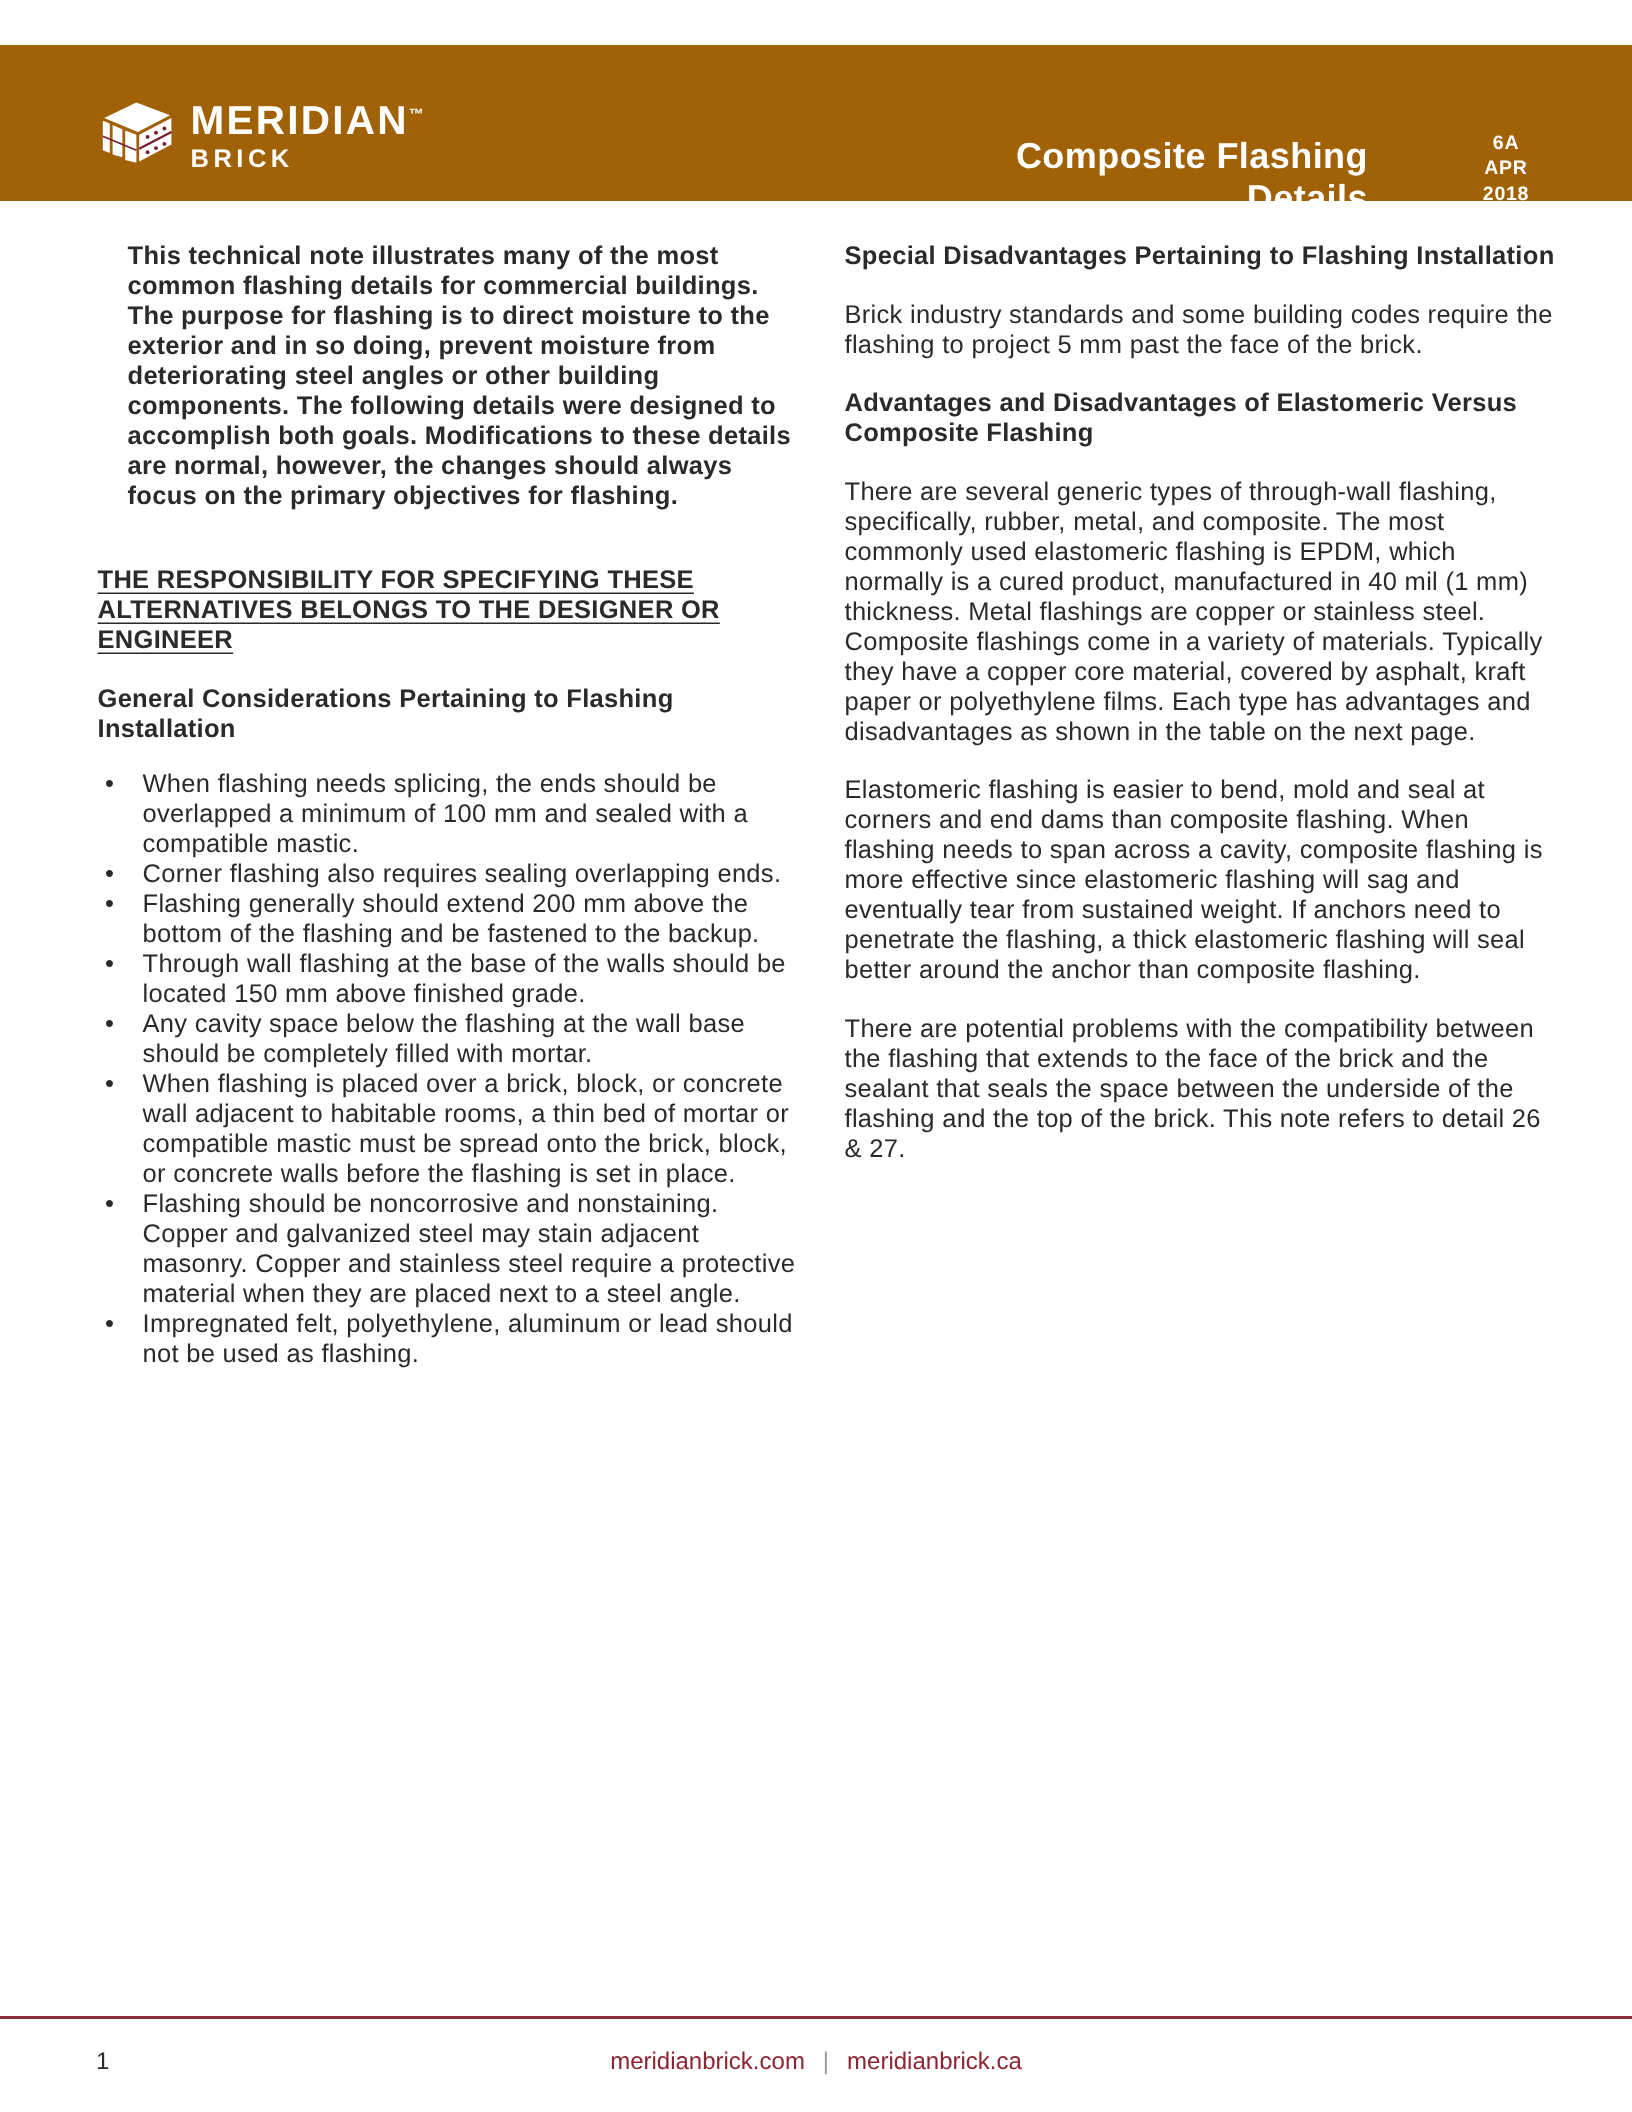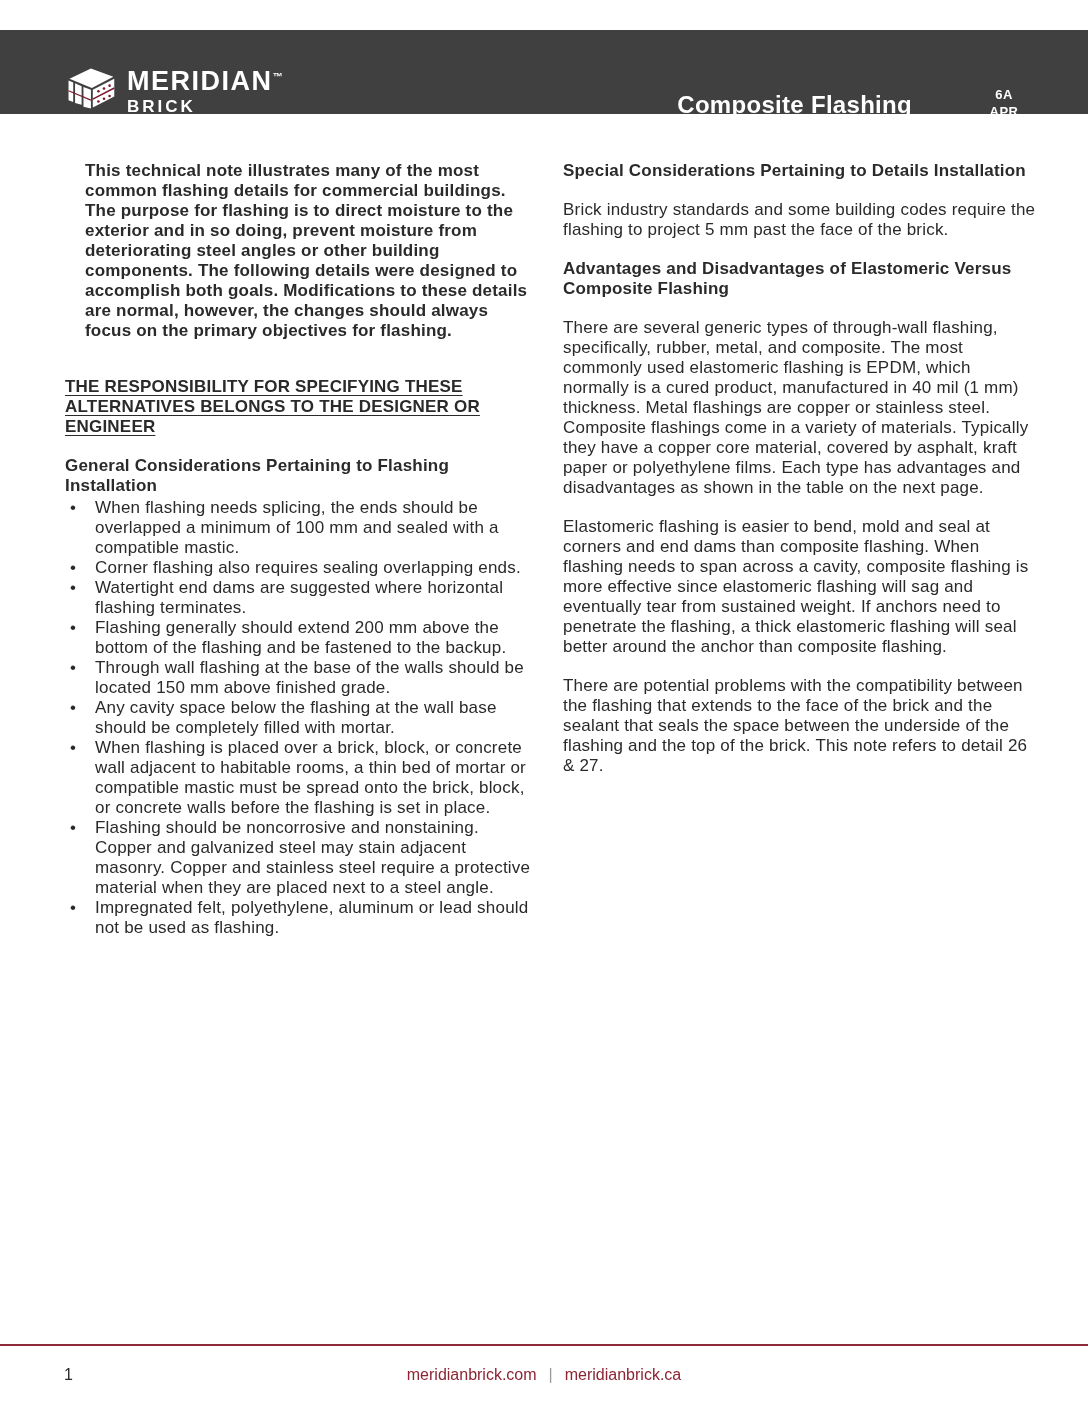--- a/index.html
+++ b/index.html
@@ -3,22 +3,22 @@
 <meta charset="utf-8">
 <style>
   * { margin:0; padding:0; box-sizing:border-box; }
   html,body { background:#ffffff; }
   .page {
     position:relative; width:1088px; height:1408px; background:#ffffff;
     font-family:"Liberation Sans", sans-serif; color:#2b2a2a; overflow:hidden;
   }
   
   .band {
-    position:absolute; top:30px; left:0; width:1088px; height:84px;
-    background:#404040;
+    position:absolute; top:30px; left:0; width:1088px; height:104px;
+    background:#a16207;
   }
   .logo { position:absolute; left:62px; top:32px; display:flex; align-items:flex-start; }
   .logo-icon { display:block; margin-top:2px; }
   .logo-text { margin-left:9px; color:#ffffff; }
   .logo-name { font-size:27px; font-weight:bold; letter-spacing:1.5px; line-height:30px; }
   .logo-tm { font-size:10px; vertical-align:super; letter-spacing:0; }
   .logo-sub { font-size:17px; font-weight:bold; letter-spacing:3px; line-height:18px; margin-top:2px; }
   .band-title {
     position:absolute; right:176px; top:61px; text-align:right;
     color:#ffffff; font-weight:bold; font-size:24px; line-height:28px; letter-spacing:0.3px;
@@ -31,21 +31,21 @@
   .body-text { font-size:17px; line-height:20px; letter-spacing:0.2px; }
   .col-left  { position:absolute; left:65px;  top:161px; width:472px; }
   .col-right { position:absolute; left:563px; top:161px; width:478px; }
   .intro { font-weight:bold;margin-left:20px; }
   .resp-heading {
     margin-top:36px; font-weight:bold; text-decoration:underline;
     text-underline-offset:3px;
   }
   .sub-heading { font-weight:bold; }
   .col-left .sub-heading { margin-top:19px; }
-  .bullets { margin-top:2px; list-style:none; padding-left:30px; }
+  .bullets { margin-top:17px; list-style:none; padding-left:30px; }
   .bullets li { position:relative; }
   .bullets li::before {
     content:"\2022"; position:absolute; left:-25px; top:0;
   }
   .col-right .sub-heading:first-child { margin-top:0; }
   .col-right p { margin-top:19px; }
   .col-right .sub-heading { margin-top:19px; }
   
   .footer-rule {
     position:absolute; top:1344px; left:0; width:1088px; height:2px;
@@ -102,32 +102,31 @@
     </div>
   </div>
 
   <div class="col-left body-text">
     <p class="intro">This technical note illustrates many of the most common flashing details for commercial buildings. The purpose for flashing is to direct moisture to the exterior and in so doing, prevent moisture from deteriorating steel angles or other building components. The following details were designed to accomplish both goals. Modifications to these details are normal, however, the changes should always focus on the primary objectives for flashing.</p>
     <p class="resp-heading">THE RESPONSIBILITY FOR SPECIFYING THESE ALTERNATIVES BELONGS TO THE DESIGNER OR ENGINEER</p>
     <p class="sub-heading">General Considerations Pertaining to Flashing Installation</p>
     <ul class="bullets">
       <li>When flashing needs splicing, the ends should be overlapped a minimum of 100 mm and sealed with a compatible mastic.</li>
       <li>Corner flashing also requires sealing overlapping ends.</li>
-      <li>Watertight end dams are suggested where horizontal flashing terminates.</li>
       <li>Flashing generally should extend 200 mm above the bottom of the flashing and be fastened to the backup.</li>
       <li>Through wall flashing at the base of the walls should be located 150 mm above finished grade.</li>
       <li>Any cavity space below the flashing at the wall base should be completely filled with mortar.</li>
       <li>When flashing is placed over a brick, block, or concrete wall adjacent to habitable rooms, a thin bed of mortar or compatible mastic must be spread onto the brick, block, or concrete walls before the flashing is set in place.</li>
       <li>Flashing should be noncorrosive and nonstaining. Copper and galvanized steel may stain adjacent masonry. Copper and stainless steel require a protective material when they are placed next to a steel angle.</li>
       <li>Impregnated felt, polyethylene, aluminum or lead should not be used as flashing.</li>
     </ul>
   </div>
 
   <div class="col-right body-text">
-    <p class="sub-heading">Special Considerations Pertaining to Details Installation</p>
+    <p class="sub-heading">Special Disadvantages Pertaining to Flashing Installation</p>
     <p>Brick industry standards and some building codes require the flashing to project 5 mm past the face of the brick.</p>
     <p class="sub-heading">Advantages and Disadvantages of Elastomeric Versus Composite Flashing</p>
     <p>There are several generic types of through-wall flashing, specifically, rubber, metal, and composite. The most commonly used elastomeric flashing is EPDM, which normally is a cured product, manufactured in 40 mil (1 mm) thickness. Metal flashings are copper or stainless steel. Composite flashings come in a variety of materials. Typically they have a copper core material, covered by asphalt, kraft paper or polyethylene films. Each type has advantages and disadvantages as shown in the table on the next page.</p>
     <p>Elastomeric flashing is easier to bend, mold and seal at corners and end dams than composite flashing. When flashing needs to span across a cavity, composite flashing is more effective since elastomeric flashing will sag and eventually tear from sustained weight. If anchors need to penetrate the flashing, a thick elastomeric flashing will seal better around the anchor than composite flashing.</p>
     <p>There are potential problems with the compatibility between the flashing that extends to the face of the brick and the sealant that seals the space between the underside of the flashing and the top of the brick. This note refers to detail 26 &amp; 27.</p>
   </div>
 
   <div class="footer-rule"></div>
   <div class="page-num">1</div>
   <div class="footer-links">

